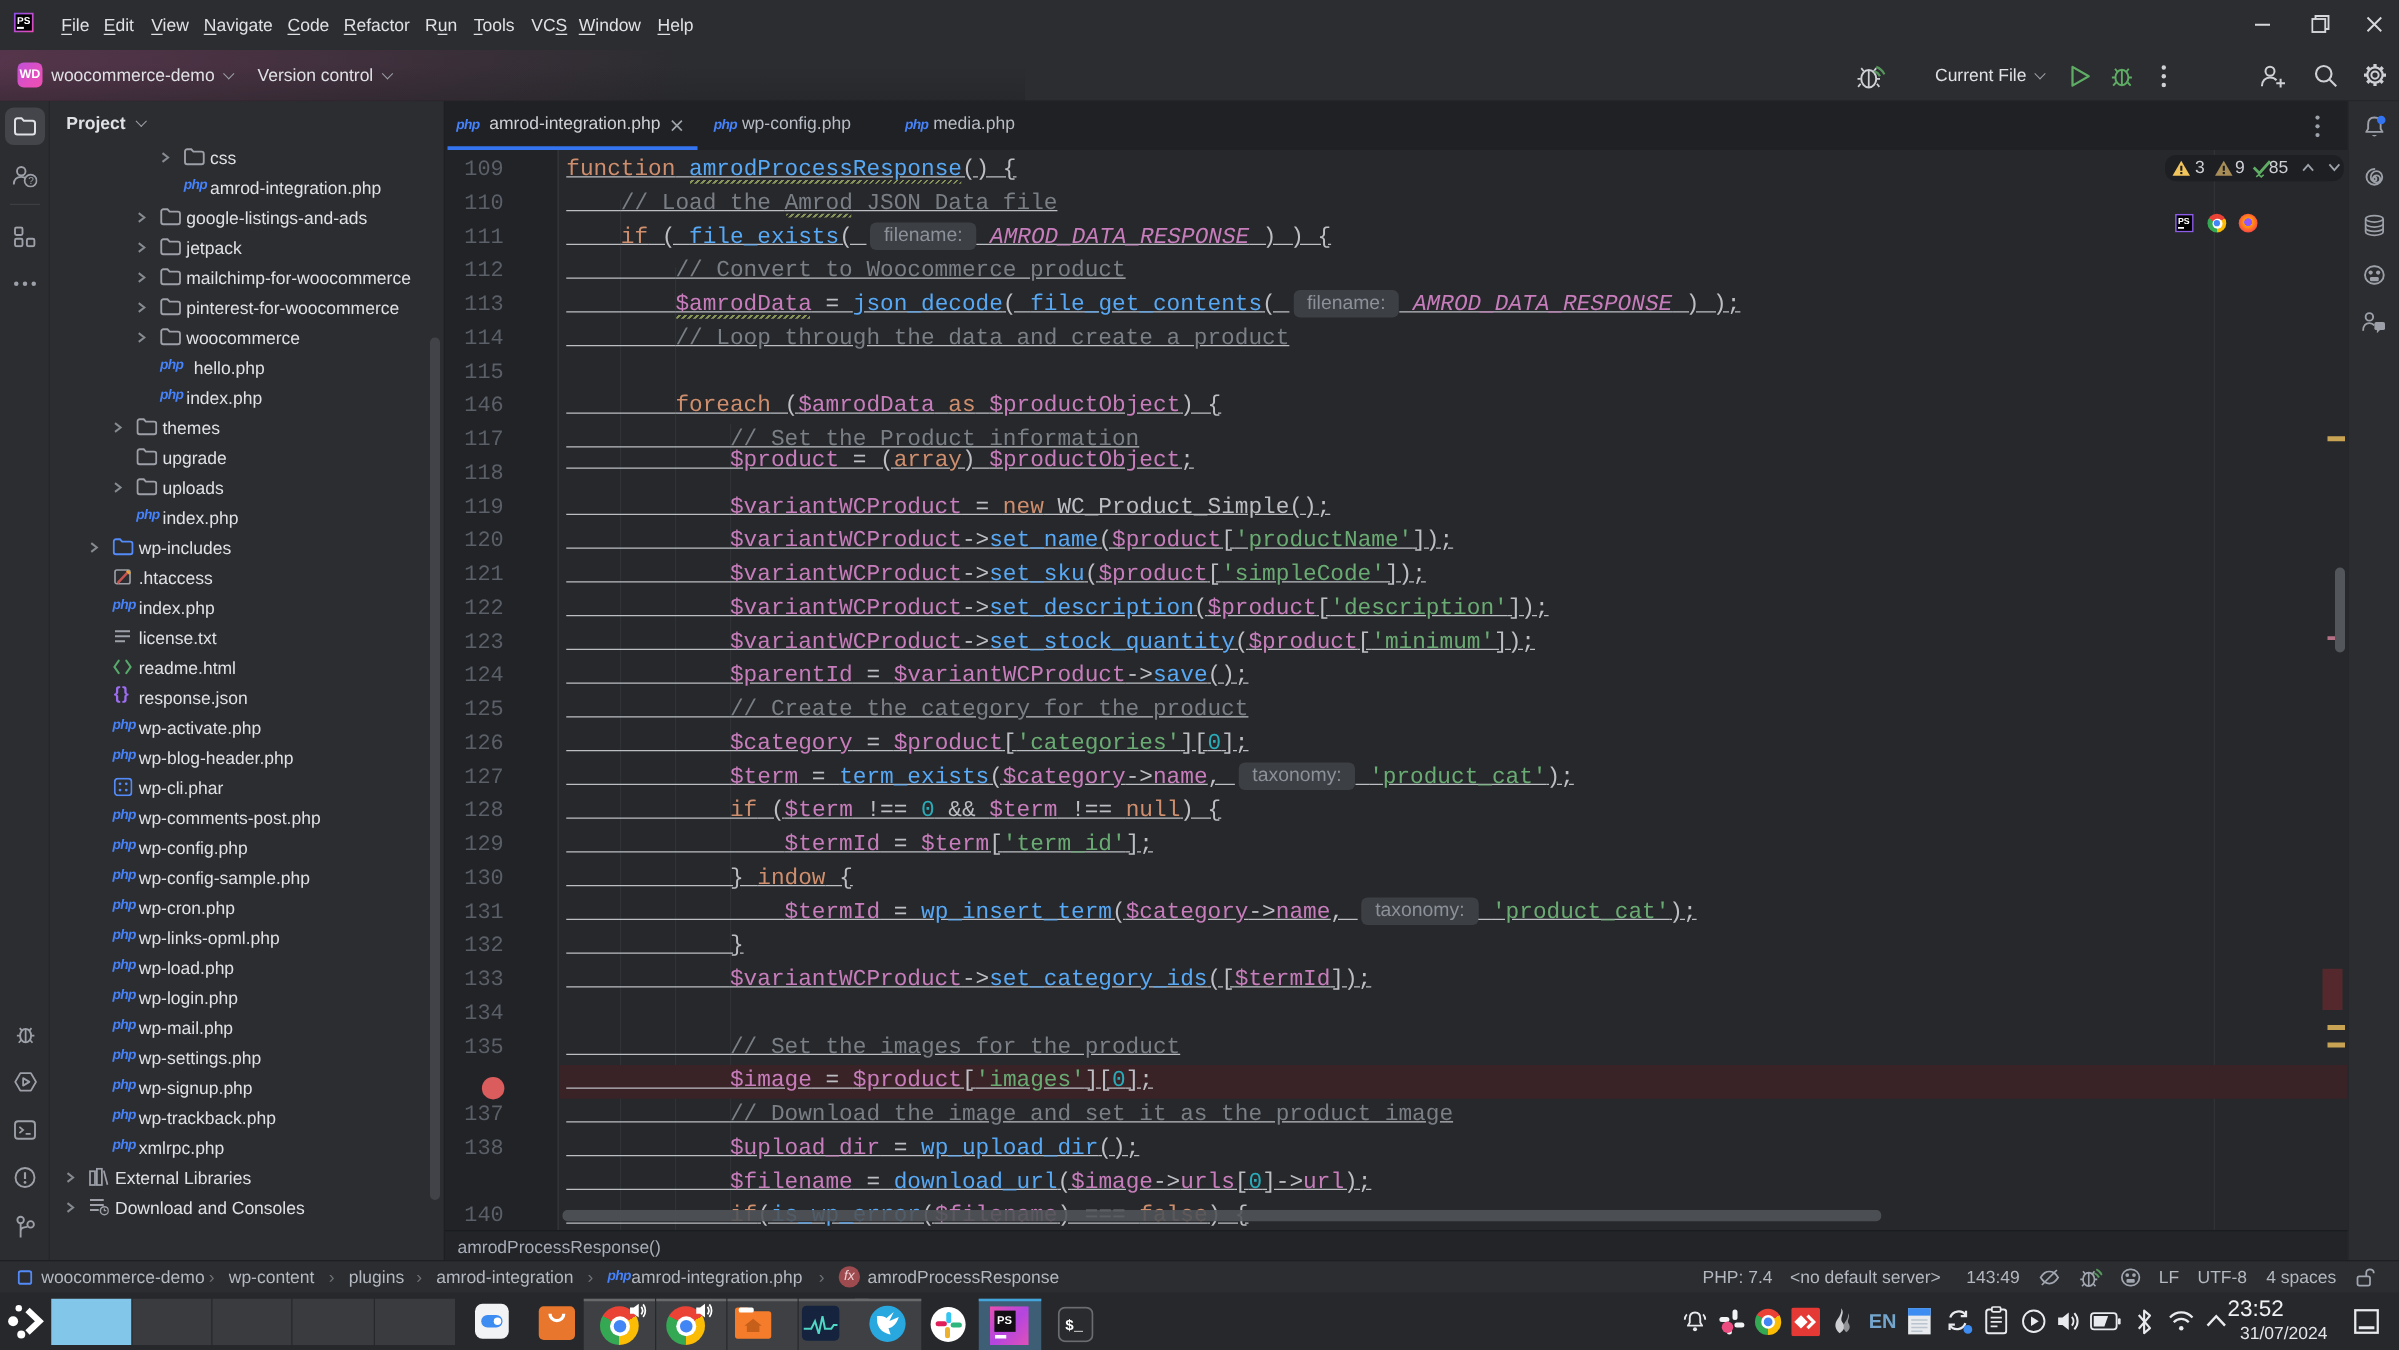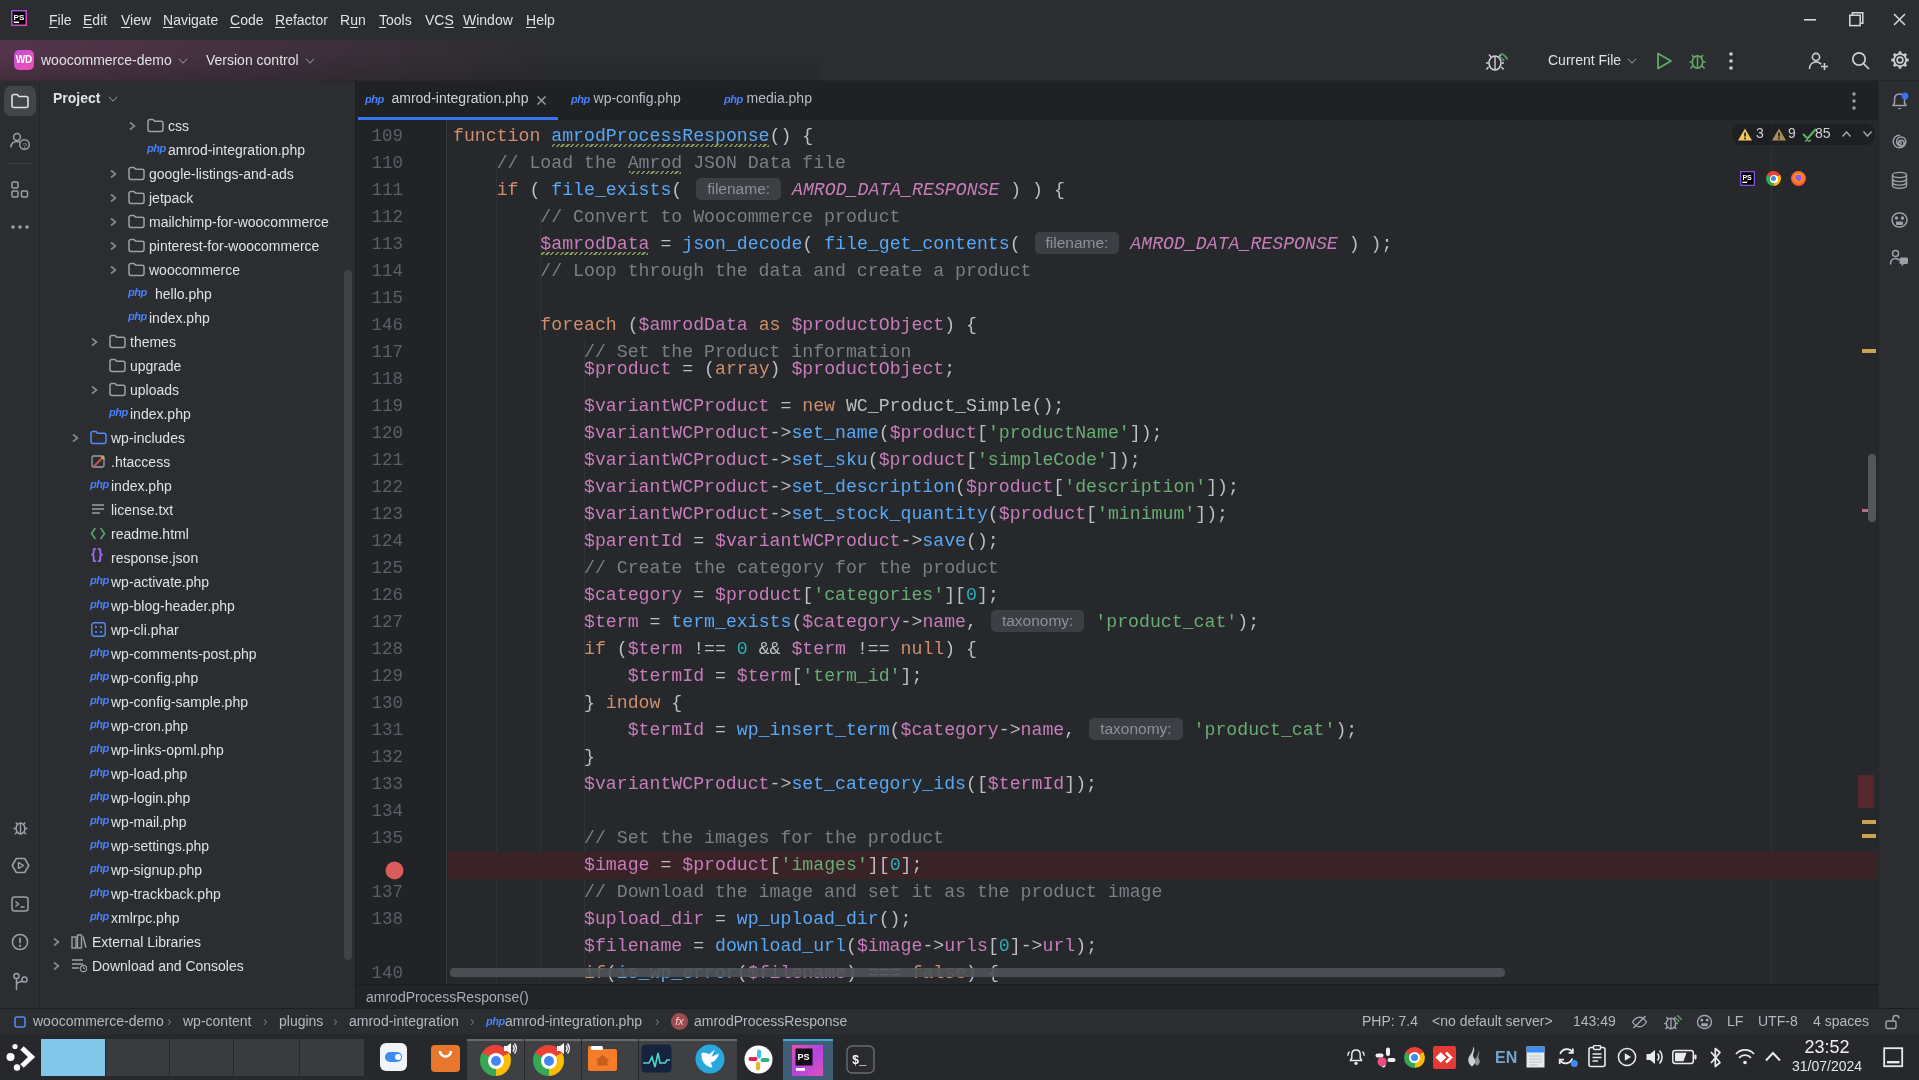--- a/index.html
+++ b/index.html
@@ -27,21 +27,21 @@
   #project { position:absolute; left:40px; top:81px; width:316px; height:927px; background:#2B2D30; border-right:1px solid #1E1F22; }
   .trow { position:absolute; height:24px; line-height:24px; font-size:14px; color:#DFE1E5; white-space:nowrap; }
   .phpic { position:absolute; font-size:11px; font-weight:bold; font-style:italic; color:#4682FA; letter-spacing:-0.5px; }
   
   #tabbar { position:absolute; left:356px; top:81px; width:1522px; height:39px; background:#1F2124; }
   .tab { position:absolute; top:0; height:39px; font-size:14px; color:#CED0D6; }
   
   #editor { position:absolute; left:356px; top:120px; width:1522px; height:864px; background:#26282B; overflow:hidden; }
   #gutter { position:absolute; left:0; top:0; width:91px; height:864px; background:#222327; border-right:1px solid #37393D; }
   .lnum { position:absolute; left:0; width:47px; text-align:right; font-family:"Liberation Mono",monospace; font-size:17.5px; line-height:27px; height:27px; color:#5A5F68; }
-  .cl { position:absolute; left:97px; font-family:"Liberation Mono",monospace; font-size:18.2px; line-height:27px; height:27px; white-space:pre; color:#BCBEC4; }
+  .cl { position:absolute; left:97px; font-family:"Liberation Mono",monospace; font-size:18.2px; line-height:27px; height:27px; white-space:pre; color:#BCBEC4;text-decoration:underline; }
   .kw { color:#CF8E6D; }
   .fn { color:#57A8F5; }
   .vr { color:#C77DBB; }
   .st { color:#6AAB73; }
   .nm { color:#2AACB8; }
   .cm { color:#7A7E85; }
   .ct { color:#C77DBB; font-style:italic; }
   .inlay { display:inline-block; background:#3C3F44; color:#8C9199; border-radius:5px; font-family:"Liberation Sans",sans-serif; font-size:15.5px; padding:0 11px; margin-left:3px; line-height:22px; height:22px; vertical-align:1px; }
   .squig { position:relative; }
   .squig::after { content:""; position:absolute; left:1px; right:1px; bottom:-1px; height:3px;
@@ -702,19 +702,19 @@
     <path d="M3 6 L12 16.5 L7.3 20.5 V2.5 L12 6.5 L3 17" fill="none" stroke="#E8EAED" stroke-width="1.7" stroke-linejoin="round"></path>
   </svg>
   <svg class="abs" style="left:1734px;top:13px" width="22" height="19">
     <path d="M2 7 C7 1.6 15 1.6 20 7" fill="none" stroke="#E8EAED" stroke-width="1.8"></path>
     <path d="M5 10.8 C8.4 7.2 13.6 7.2 17 10.8" fill="none" stroke="#E8EAED" stroke-width="1.8"></path>
     <circle cx="11" cy="15.5" r="1.8" fill="#E8EAED"></circle>
   </svg>
   <svg class="abs" style="left:1764px;top:16px" width="18" height="13">
     <path d="M2 10.5 L9 3 L16 10.5" fill="none" stroke="#E8EAED" stroke-width="2"></path>
   </svg>
-  <div class="abs" style="left:1782px;top:3px;width:90px;text-align:center;font-size:18px;color:#F0F1F2">23:52</div>
+  <div class="abs" style="left:1782px;top:3px;width:90px;font-size:18px;color:#F0F1F2">23:52</div>
   <div class="abs" style="left:1782px;top:24px;width:90px;text-align:center;font-size:14px;color:#E3E5E8">31/07/2024</div>
   <svg class="abs" style="left:1883px;top:13px" width="21" height="21">
     <rect x="1.2" y="1.2" width="18" height="18" fill="none" stroke="#E8EAED" stroke-width="1.8"></rect>
     <rect x="4" y="14" width="12.5" height="2.4" fill="#E8EAED"></rect>
   </svg>
 </div>
 
 </body></html>

